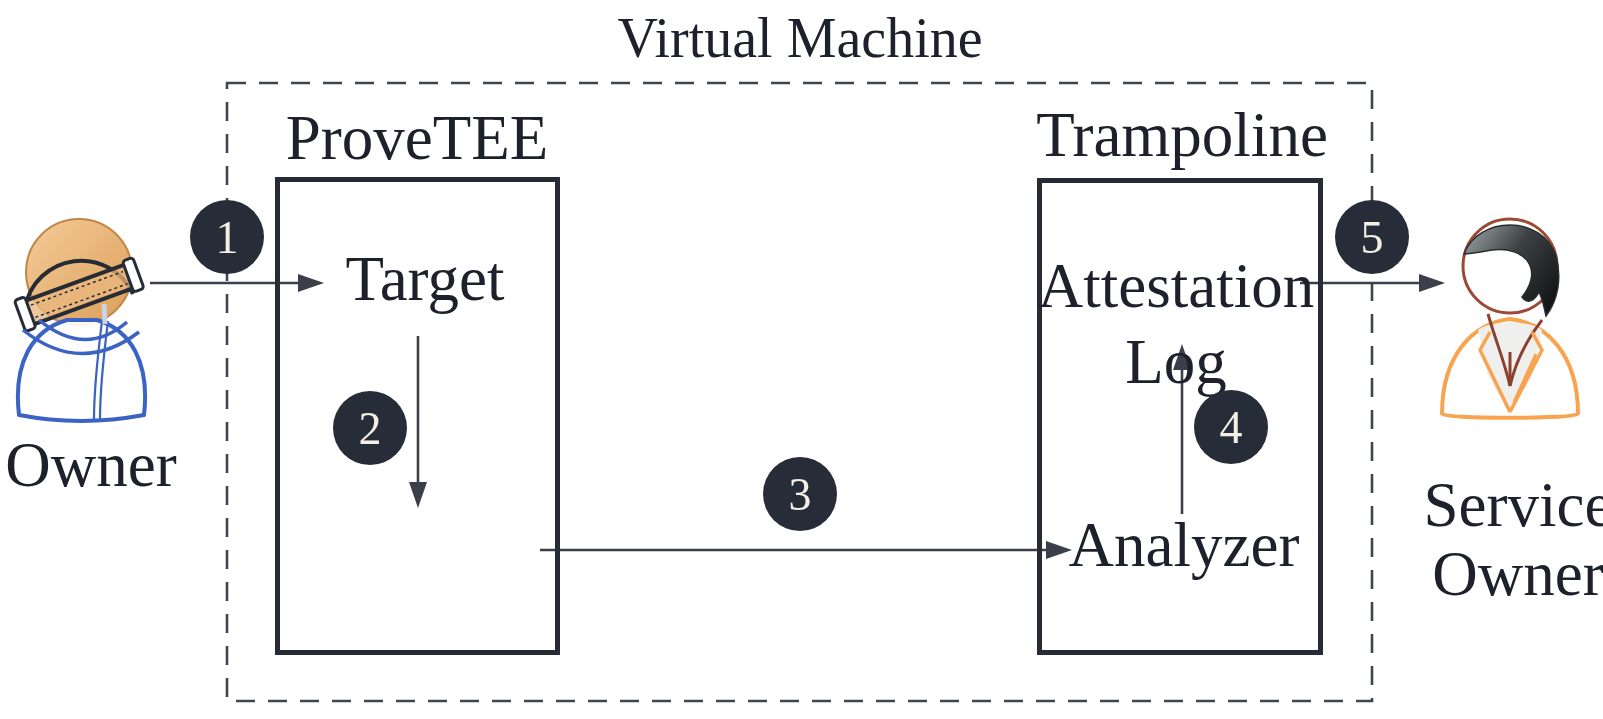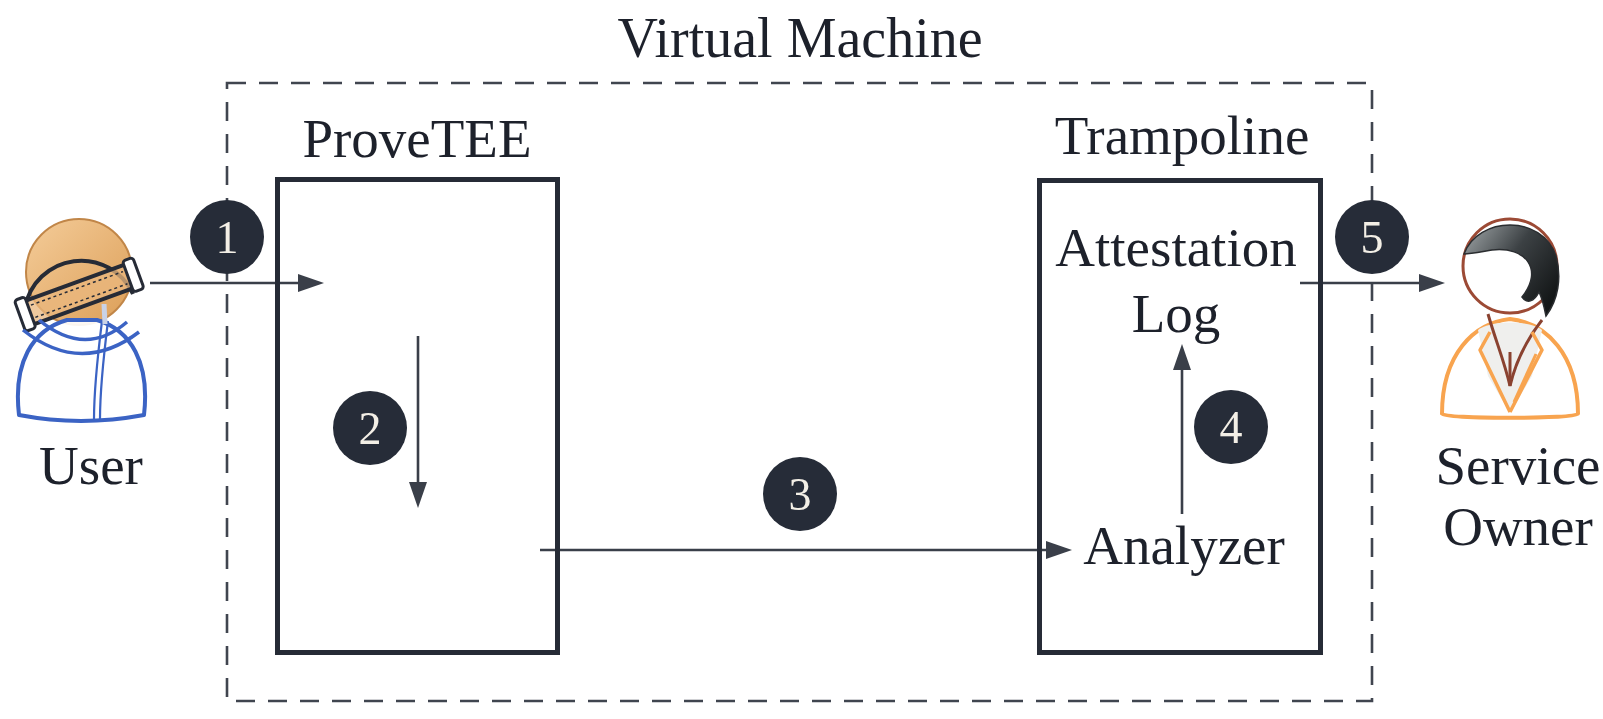--- a/index.html
+++ b/index.html
@@ -10,27 +10,27 @@
     background: #ffffff;
     overflow: hidden;
     font-family: "Liberation Serif", serif;
     color: #1d212b;
   }
   #wires { position: absolute; left: 0; top: 0; width: 1603px; height: 719px; }
 
   .lbl {
     position: absolute;
     transform: translate(-50%, -50%);
-    font-size: 55px;
+    font-size: 63px;
     line-height: 1.1;
     white-space: nowrap;
     color: #1d212b;
     text-align: center;
   }
-  .lbl.wrap { white-space: normal; }
+  .lbl.wrap { white-space: normal; margin-top: 44px; }
   .title { font-size: 56px; }
 
   .solid-box {
     position: absolute;
     border: 5px solid #262b36;
     background: transparent;
     box-sizing: border-box;
   }
   #provetee-box  { left: 275px; top: 177px; width: 285px; height: 478px; }
   #verifytee-box { left: 1037px; top: 178px; width: 286px; height: 477px; }
@@ -85,20 +85,21 @@
   </svg>
 
   <div class="lbl title" style="left:800px; top:27px;margin-top:12px;">Virtual Machine</div>
 
   <div id="provetee-box" class="solid-box"></div>
   <div id="verifytee-box" class="solid-box"></div>
 
   <div class="lbl" style="left:417px; top:139px;">ProveTEE</div>
   <div class="lbl" style="left:1182px; top:136px;">Trampoline</div>
 
+  <div class="lbl" style="left:425px; top:280px;">Target</div>
 
   <div class="lbl wrap" style="left:1176px; top:281px; width:280px; line-height:1.2;">Attestation Log</div>
   <div class="lbl" style="left:1184px; top:546px;text-align:center;">Analyzer</div>
 
   <div class="step-circle" style="left:227px; top:237px;">1</div>
   <div class="step-circle" style="left:370px; top:428px;">2</div>
   <div class="step-circle" style="left:800px; top:494px;">3</div>
   <div class="step-circle" style="left:1231px; top:427px;">4</div>
   <div class="step-circle" style="left:1372px; top:237px;">5</div>
 
@@ -123,21 +124,21 @@
     </g>
 
     <path d="M14,207 C8,155 27,122 62,112 L92,112 C126,122 145,155 139,207 C96,215 56,215 14,207 Z" fill="#ffffff" fill-opacity="0.92" stroke="#3b63c4" stroke-width="4" stroke-linejoin="round"></path>
     <path d="M18,122 Q76,168 134,124" fill="none" stroke="#3b63c4" stroke-width="3.5"></path>
     <path d="M34,112 Q80,150 122,114" fill="none" stroke="#3b63c4" stroke-width="3.5"></path>
 
     <path d="M97,113 C93,145 89,180 89,211" fill="none" stroke="#3b63c4" stroke-width="2.2"></path>
     <path d="M103,113 C99,145 95,180 95,211" fill="none" stroke="#3b63c4" stroke-width="2.2"></path>
     <path d="M99,96 L100,116" stroke="#c9d2e6" stroke-width="5"></path>
   </svg>
-  <div class="lbl" style="left:91px; top:466px;">User</div>
+  <div class="lbl" style="left:91px; top:466px;">Owner</div>
 
   <svg class="icon" style="left:1428px; top:208px;" width="164" height="218" viewBox="0 0 164 218">
     <defs>
       <linearGradient id="g-hair" x1="0" y1="0" x2="1" y2="0.7">
         <stop offset="0" stop-color="#a3a9ab"></stop>
         <stop offset="0.5" stop-color="#3c4144"></stop>
         <stop offset="1" stop-color="#141718"></stop>
       </linearGradient>
     </defs>
 

